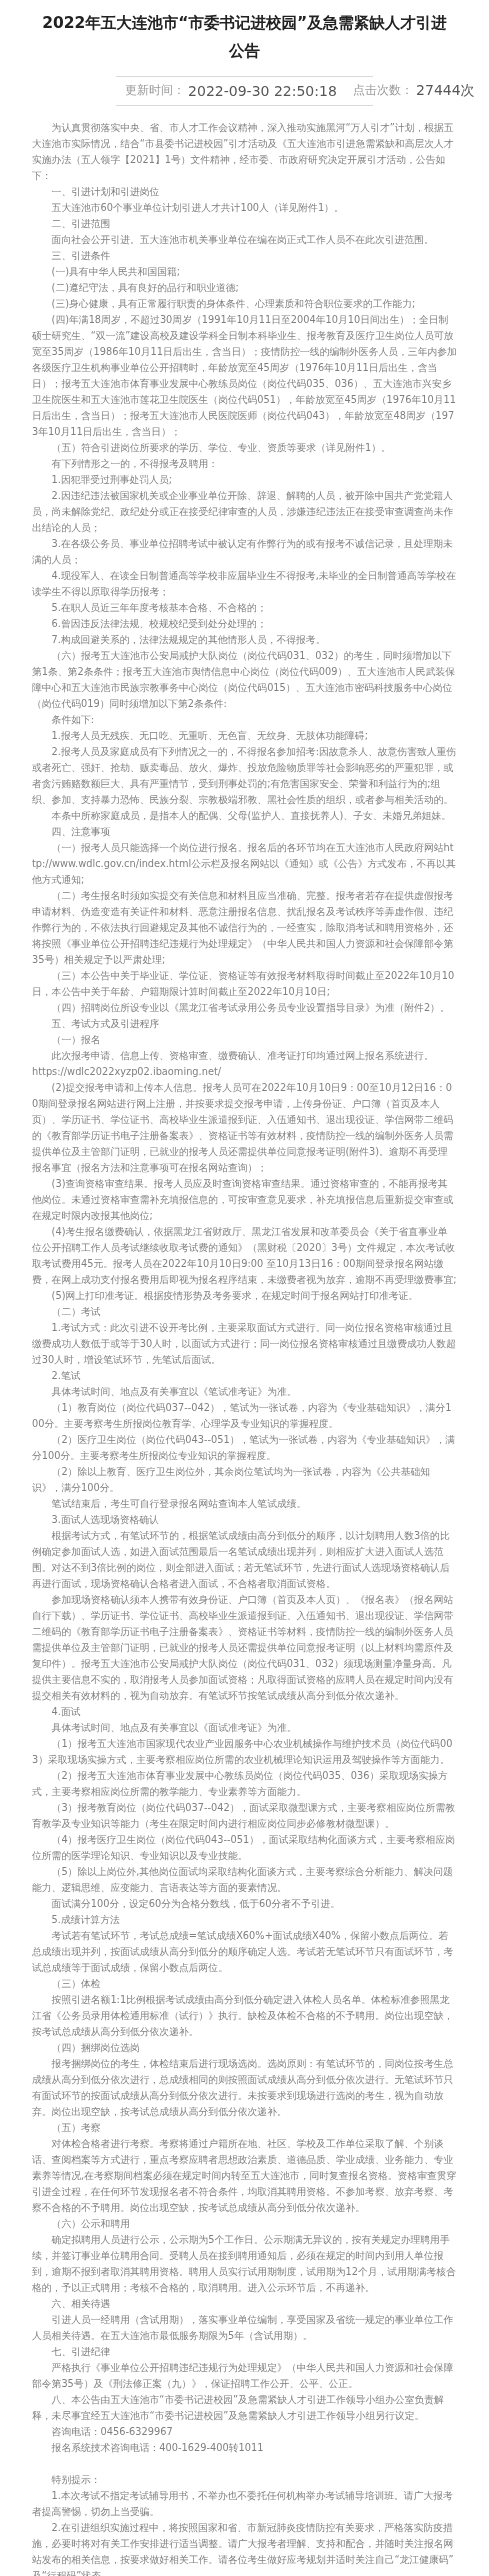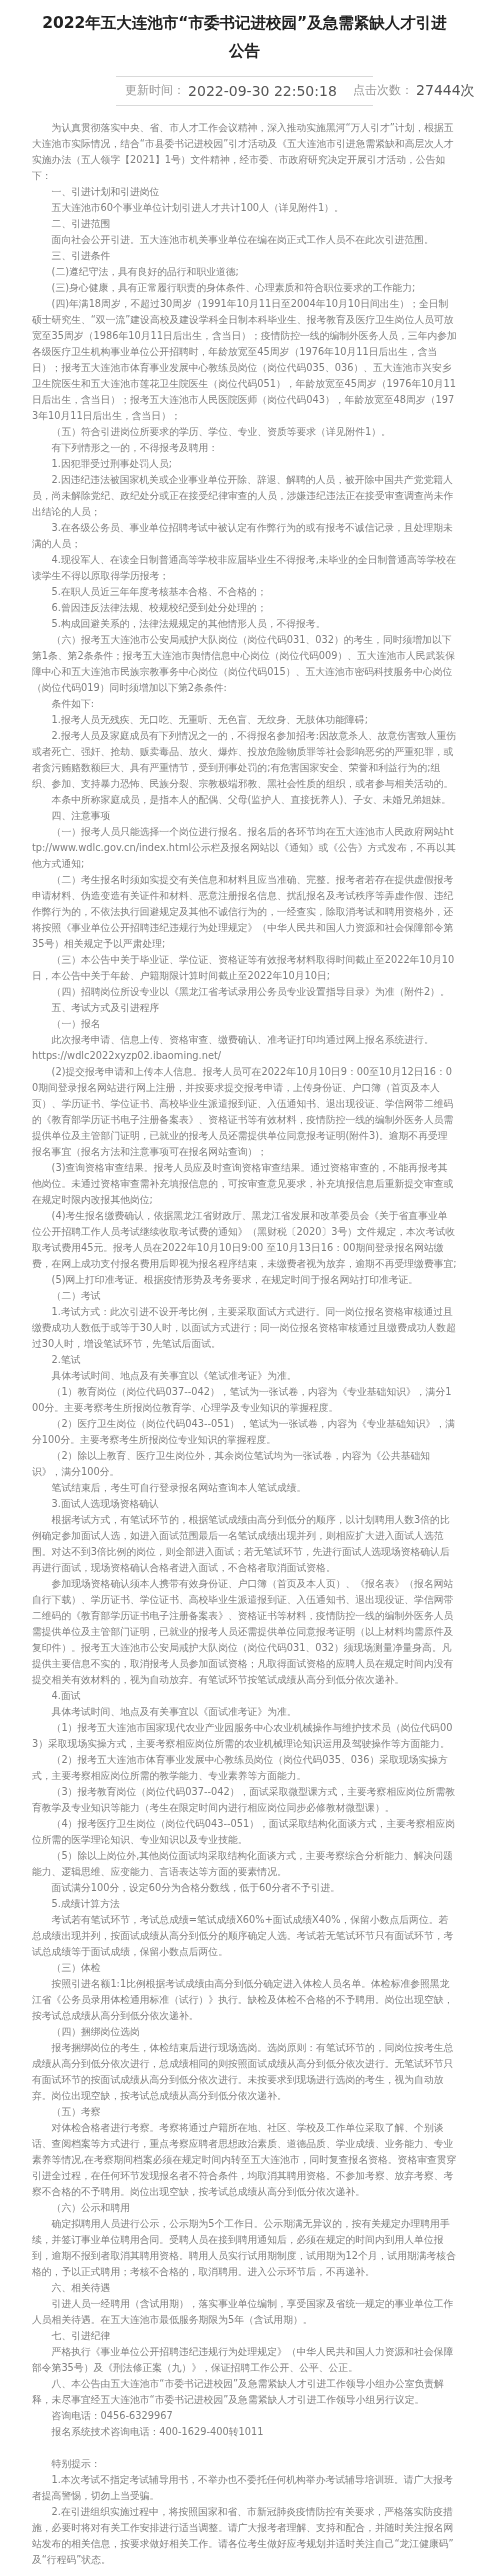--- a/index.html
+++ b/index.html
@@ -27,32 +27,33 @@
     <span class="meta-label">更新时间：</span><span class="meta-value">2022-09-30 22:50:18</span><span class="meta-label">点击次数：</span><span class="meta-value">27444次</span>
   </div>
 
   <div class="content" id="content">
       <p class="para t-p">为认真贯彻落实中央、省、市人才工作会议精神，深入推动实施黑河“万人引才”计划，根据五大连池市实际情况，结合“市县委书记进校园”引才活动及《五大连池市引进急需紧缺和高层次人才实施办法（五人领字【2021】1号）文件精神，经市委、市政府研究决定开展引才活动，公告如下：</p>
       <p class="para t-heading">一、引进计划和引进岗位</p>
       <p class="para t-p">五大连池市60个事业单位计划引进人才共计100人（详见附件1）。</p>
       <p class="para t-heading">二、引进范围</p>
       <p class="para t-p">面向社会公开引进。五大连池市机关事业单位在编在岗正式工作人员不在此次引进范围。</p>
       <p class="para t-heading">三、引进条件</p>
+      <p class="para t-p">(一)具有中华人民共和国国籍;</p>
       <p class="para t-p">(二)遵纪守法，具有良好的品行和职业道德;</p>
       <p class="para t-p">(三)身心健康，具有正常履行职责的身体条件、心理素质和符合职位要求的工作能力;</p>
       <p class="para t-p">(四)年满18周岁，不超过30周岁（1991年10月11日至2004年10月10日间出生）；全日制硕士研究生、“双一流”建设高校及建设学科全日制本科毕业生、报考教育及医疗卫生岗位人员可放宽至35周岁（1986年10月11日后出生，含当日）；疫情防控一线的编制外医务人员，三年内参加各级医疗卫生机构事业单位公开招聘时，年龄放宽至45周岁（1976年10月11日后出生，含当日）；报考五大连池市体育事业发展中心教练员岗位（岗位代码035、036）、五大连池市兴安乡卫生院医生和五大连池市莲花卫生院医生（岗位代码051），年龄放宽至45周岁（1976年10月11日后出生，含当日）；报考五大连池市人民医院医师（岗位代码043），年龄放宽至48周岁（1973年10月11日后出生，含当日）；</p>
       <p class="para t-p">（五）符合引进岗位所要求的学历、学位、专业、资质等要求（详见附件1）。</p>
       <p class="para t-p">有下列情形之一的，不得报考及聘用：</p>
       <p class="para t-p">1.因犯罪受过刑事处罚人员;</p>
       <p class="para t-p">2.因违纪违法被国家机关或企业事业单位开除、辞退、解聘的人员，被开除中国共产党党籍人员，尚未解除党纪、政纪处分或正在接受纪律审查的人员，涉嫌违纪违法正在接受审查调查尚未作出结论的人员；</p>
       <p class="para t-p">3.在各级公务员、事业单位招聘考试中被认定有作弊行为的或有报考不诚信记录，且处理期未满的人员；</p>
       <p class="para t-p">4.现役军人、在读全日制普通高等学校非应届毕业生不得报考,未毕业的全日制普通高等学校在读学生不得以原取得学历报考；</p>
       <p class="para t-p">5.在职人员近三年年度考核基本合格、不合格的；</p>
       <p class="para t-p">6.曾因违反法律法规、校规校纪受到处分处理的；</p>
-      <p class="para t-p">5.构成回避关系的，法律法规规定的其他情形人员，不得报考。</p>
+      <p class="para t-p">7.构成回避关系的，法律法规规定的其他情形人员，不得报考。</p>
       <p class="para t-p">（六）报考五大连池市公安局戒护大队岗位（岗位代码031、032）的考生，同时须增加以下第1条、第2条条件；报考五大连池市舆情信息中心岗位（岗位代码009）、五大连池市人民武装保障中心和五大连池市民族宗教事务中心岗位（岗位代码015）、五大连池市密码科技服务中心岗位（岗位代码019）同时须增加以下第2条条件:</p>
       <p class="para t-p">条件如下:</p>
       <p class="para t-p">1.报考人员无残疾、无口吃、无重听、无色盲、无纹身、无肢体功能障碍;</p>
       <p class="para t-p">2.报考人员及家庭成员有下列情况之一的，不得报名参加招考:因故意杀人、故意伤害致人重伤或者死亡、强奸、抢劫、贩卖毒品、放火、爆炸、投放危险物质罪等社会影响恶劣的严重犯罪，或者贪污贿赂数额巨大、具有严重情节，受到刑事处罚的;有危害国家安全、荣誉和利益行为的;组织、参加、支持暴力恐怖、民族分裂、宗教极端邪教、黑社会性质的组织，或者参与相关活动的。</p>
       <p class="para t-p">本条中所称家庭成员，是指本人的配偶、父母(监护人、直接抚养人)、子女、未婚兄弟姐妹。</p>
       <p class="para t-heading">四、注意事项</p>
       <p class="para t-p">（一）报考人员只能选择一个岗位进行报名。报名后的各环节均在五大连池市人民政府网站http://www.wdlc.gov.cn/index.html公示栏及报名网站以《通知》或《公告》方式发布，不再以其他方式通知;</p>
       <p class="para t-p">（二）考生报名时须如实提交有关信息和材料且应当准确、完整。报考者若存在提供虚假报考申请材料、伪造变造有关证件和材料、恶意注册报名信息、扰乱报名及考试秩序等弄虚作假、违纪作弊行为的，不依法执行回避规定及其他不诚信行为的，一经查实，除取消考试和聘用资格外，还将按照《事业单位公开招聘违纪违规行为处理规定》（中华人民共和国人力资源和社会保障部令第35号）相关规定予以严肃处理;</p>
       <p class="para t-p">（三）本公告中关于毕业证、学位证、资格证等有效报考材料取得时间截止至2022年10月10日，本公告中关于年龄、户籍期限计算时间截止至2022年10月10日;</p>
       <p class="para t-p">（四）招聘岗位所设专业以《黑龙江省考试录用公务员专业设置指导目录》为准（附件2）。</p>

